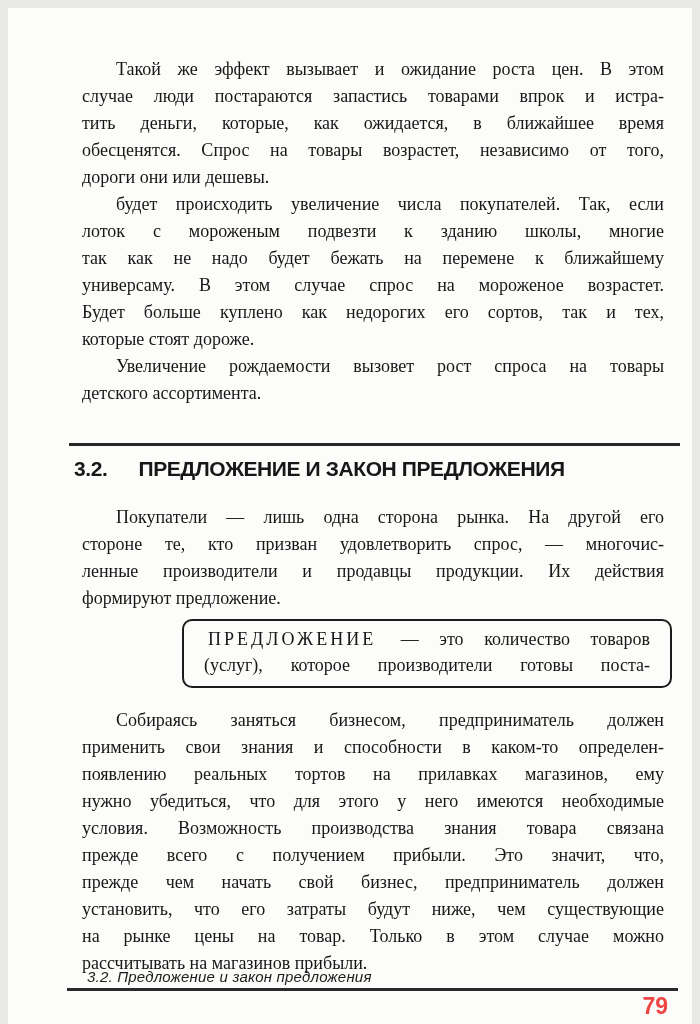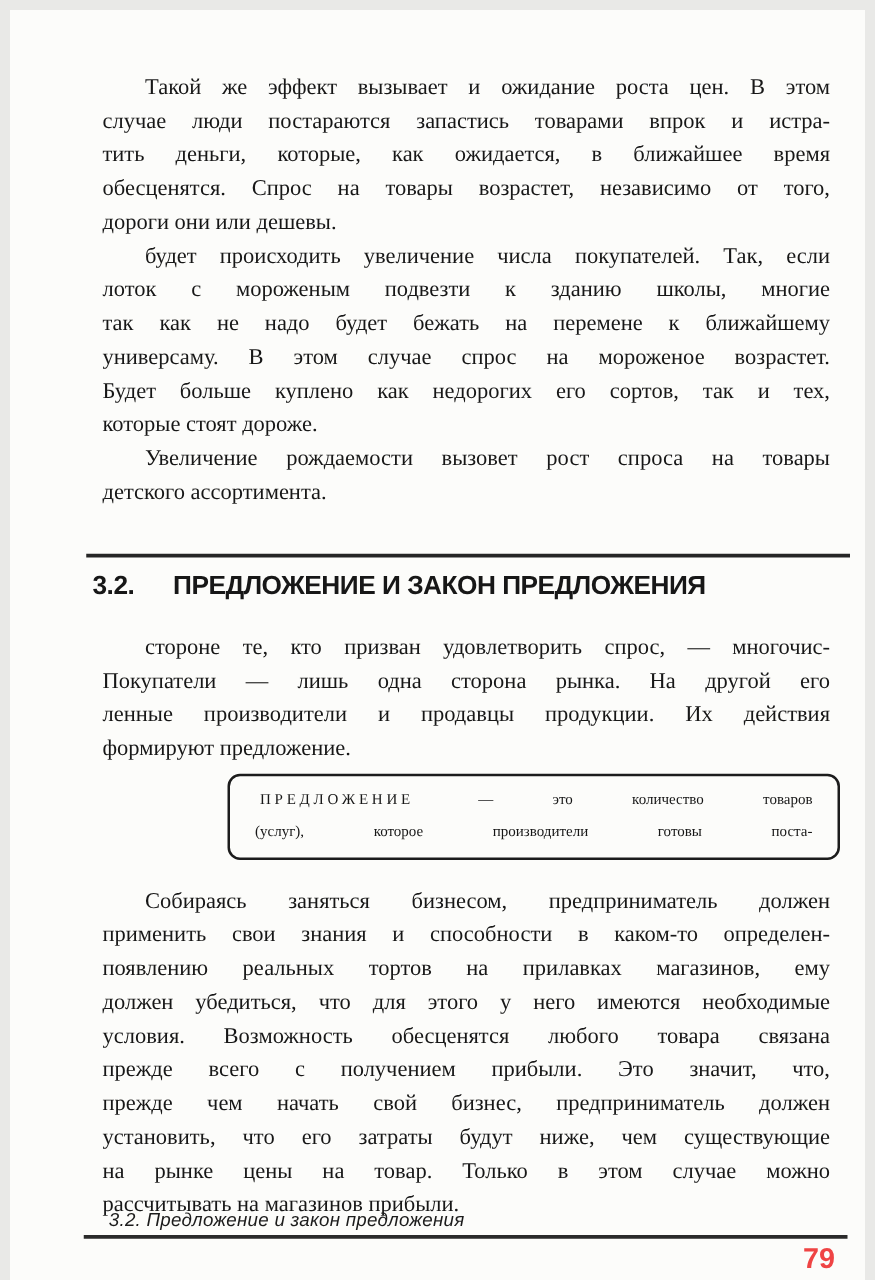--- a/index.html
+++ b/index.html
@@ -53,21 +53,21 @@
   }
   .heading .num { display: inline-block; margin-right: 27px; }
   .intro { margin-top: 21px; }
   .defbox {
     margin-top: 9px;
     margin-left: 108px;
     width: 490px;
     border: 2px solid #1c1c1c;
     border-radius: 10px;
     padding: 3px 16px 5px 16px;
-    font-size: 12px;
+    font-size: 18px;
     line-height: 22.5px;
   }
   .bodypara { margin-top: 21px; }
 
   .footer-label {
     position: absolute;
     left: 75px;
     top: 956px;
     font-family: "Liberation Sans", sans-serif;
     font-style: italic;
@@ -122,37 +122,37 @@
         <div class="line last">детского ассортимента.</div>
       </div>
 
     <div class="divider"></div>
 
     <div class="heading">
       <span class="num">3.2.</span><span>ПРЕДЛОЖЕНИЕ И ЗАКОН ПРЕДЛОЖЕНИЯ</span>
     </div>
 
     <div class="para indent intro">
+        <div class="line">Покупатели — лишь одна сторона рынка. На другой его</div>
         <div class="line">стороне те, кто призван удовлетворить спрос, — многочис-</div>
-        <div class="line">Покупатели — лишь одна сторона рынка. На другой его</div>
         <div class="line">ленные производители и продавцы продукции. Их действия</div>
         <div class="line last">формируют предложение.</div>
       </div>
 
     <div class="defbox">
         <div class="line"><span class="ls">ПРЕДЛОЖЕНИЕ</span> — это количество товаров</div>
         <div class="line">(услуг), которое производители готовы поста-</div>
       </div>
 
     <div class="para indent bodypara">
         <div class="line">Собираясь заняться бизнесом, предприниматель должен</div>
         <div class="line">применить свои знания и способности в каком-то определен-</div>
         <div class="line">появлению реальных тортов на прилавках магазинов, ему</div>
-        <div class="line">должен убедиться, что для этого у него имеются необходимые</div>
-        <div class="line">условия. Возможность обесценятся любого товара связана</div>
+        <div class="line">нужно убедиться, что для этого у него имеются необходимые</div>
+        <div class="line">условия. Возможность производства знания товара связана</div>
         <div class="line">прежде всего с получением прибыли. Это значит, что,</div>
         <div class="line">прежде чем начать свой бизнес, предприниматель должен</div>
         <div class="line">установить, что его затраты будут ниже, чем существующие</div>
         <div class="line">на рынке цены на товар. Только в этом случае можно</div>
         <div class="line last">рассчитывать на магазинов прибыли.</div>
       </div>
 
   </div>
 
   <div class="footer-label">3.2. Предложение и закон предложения</div>

